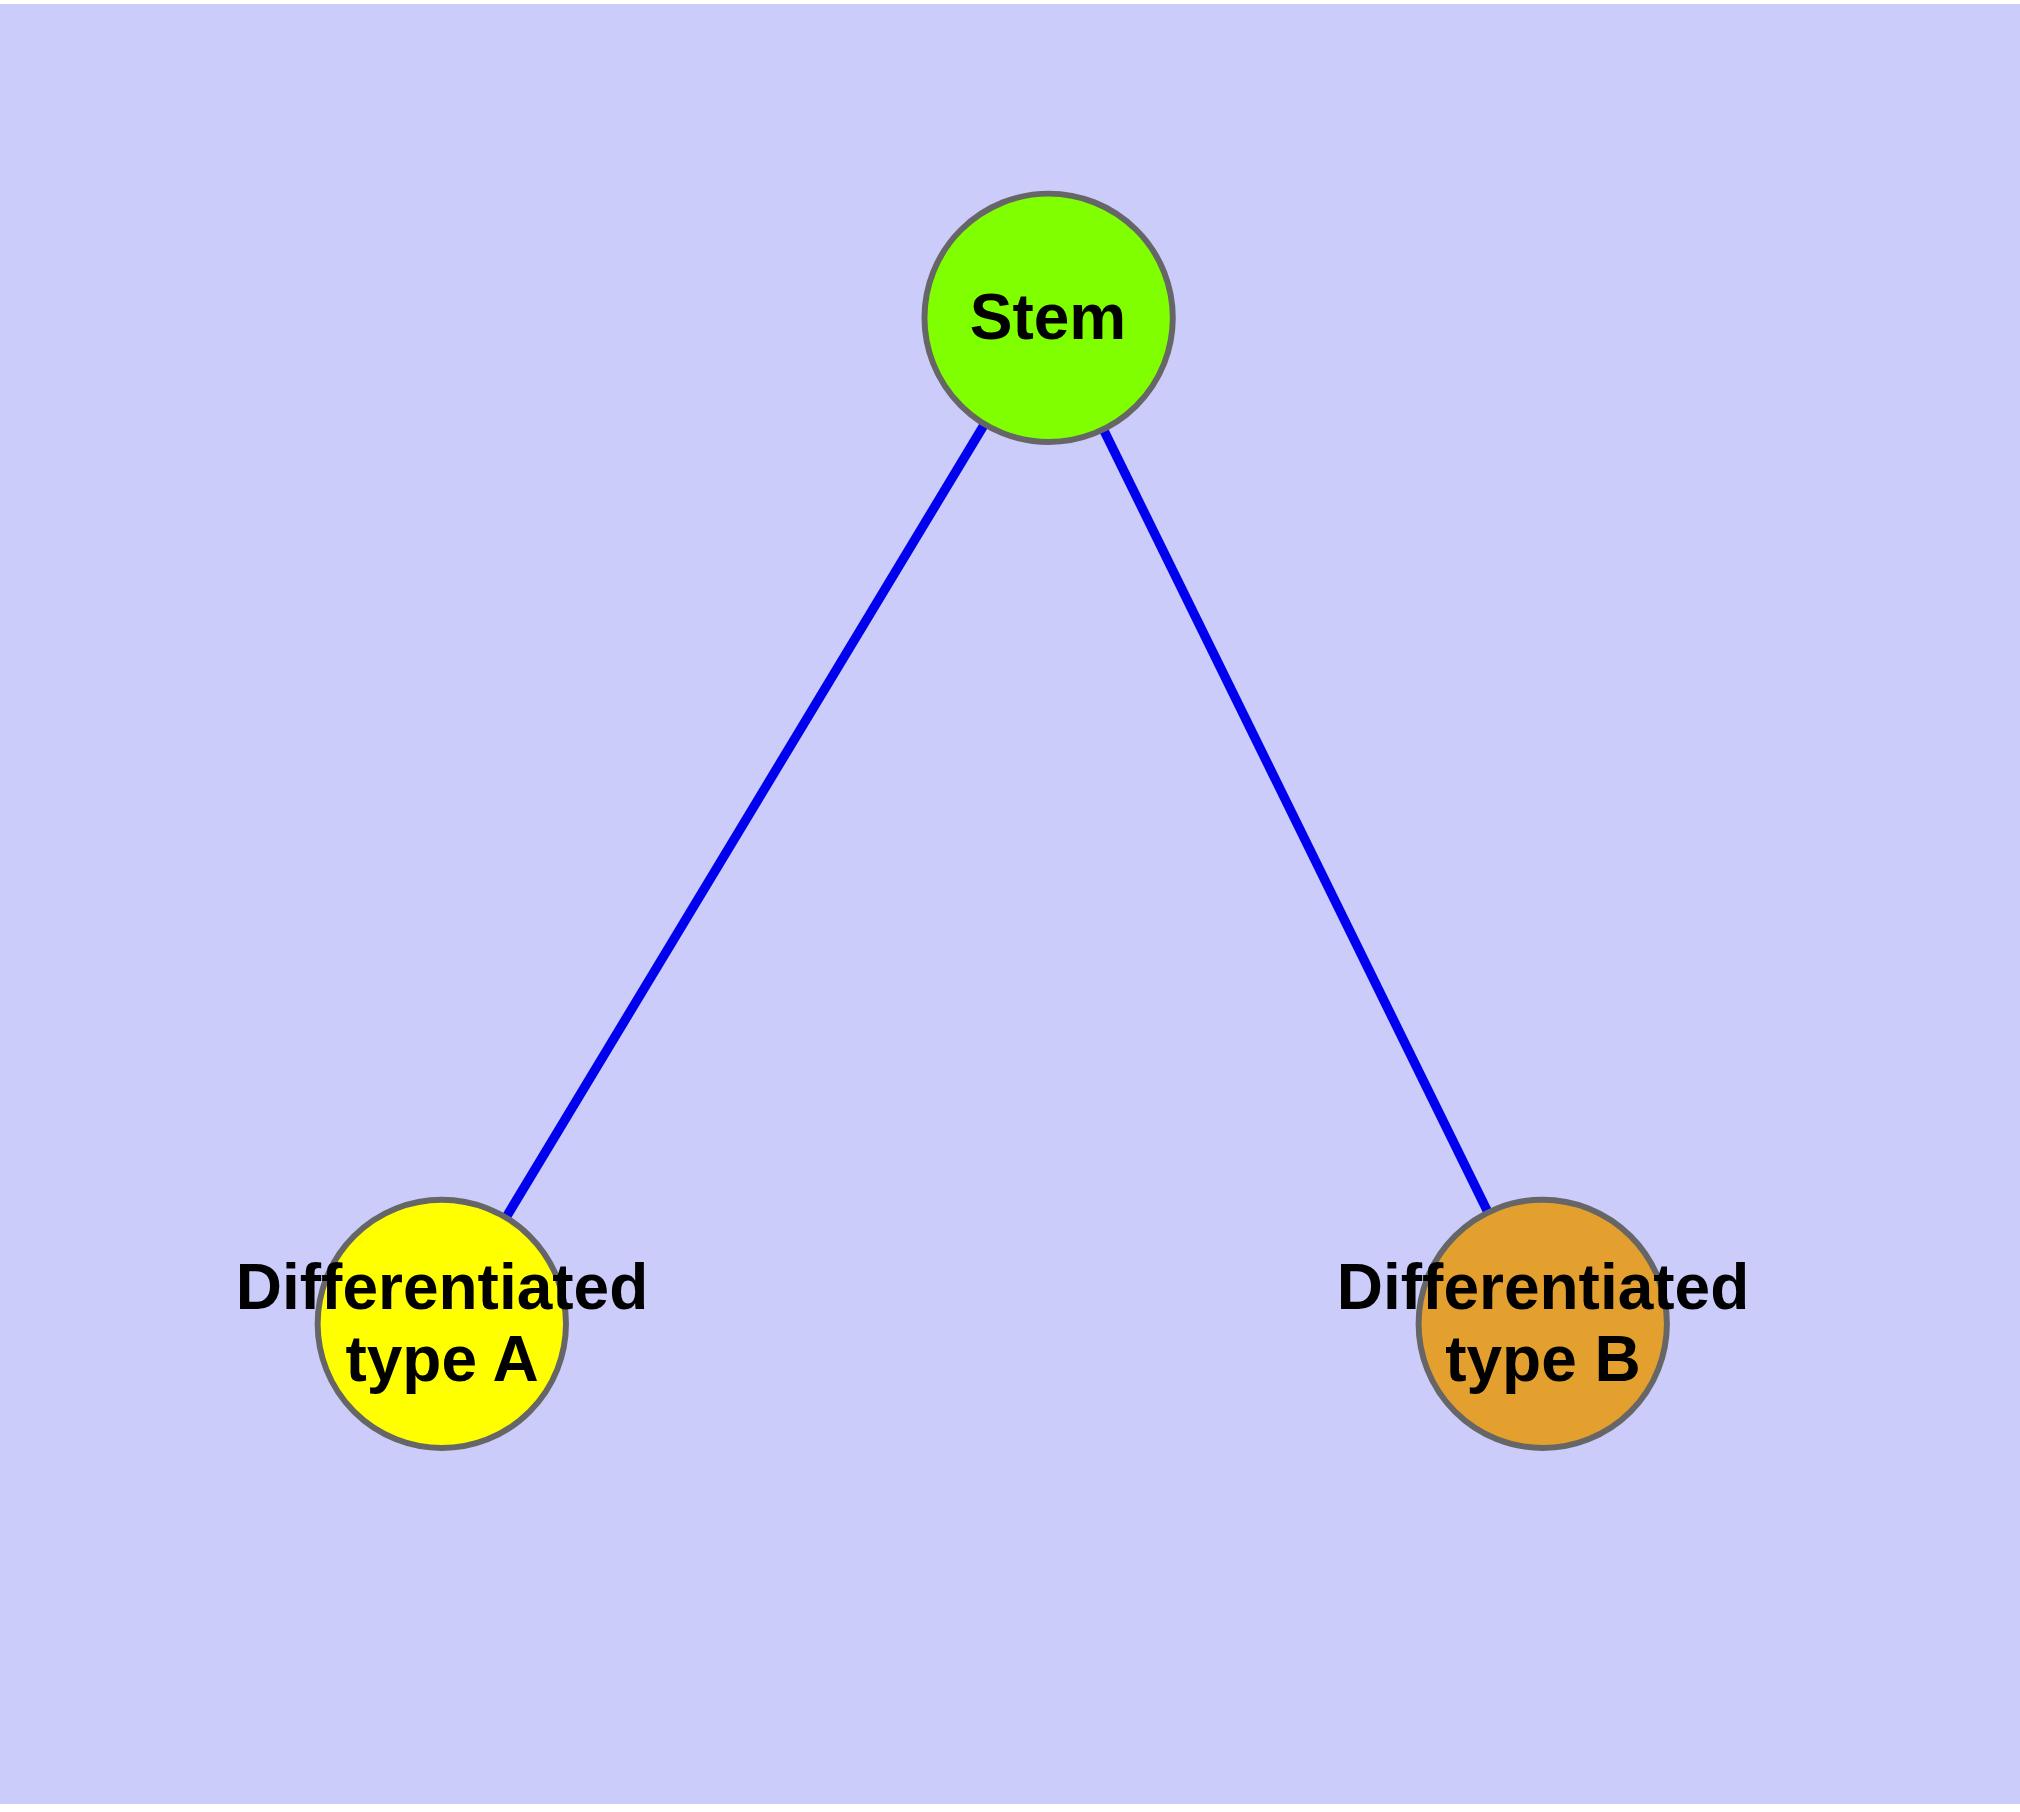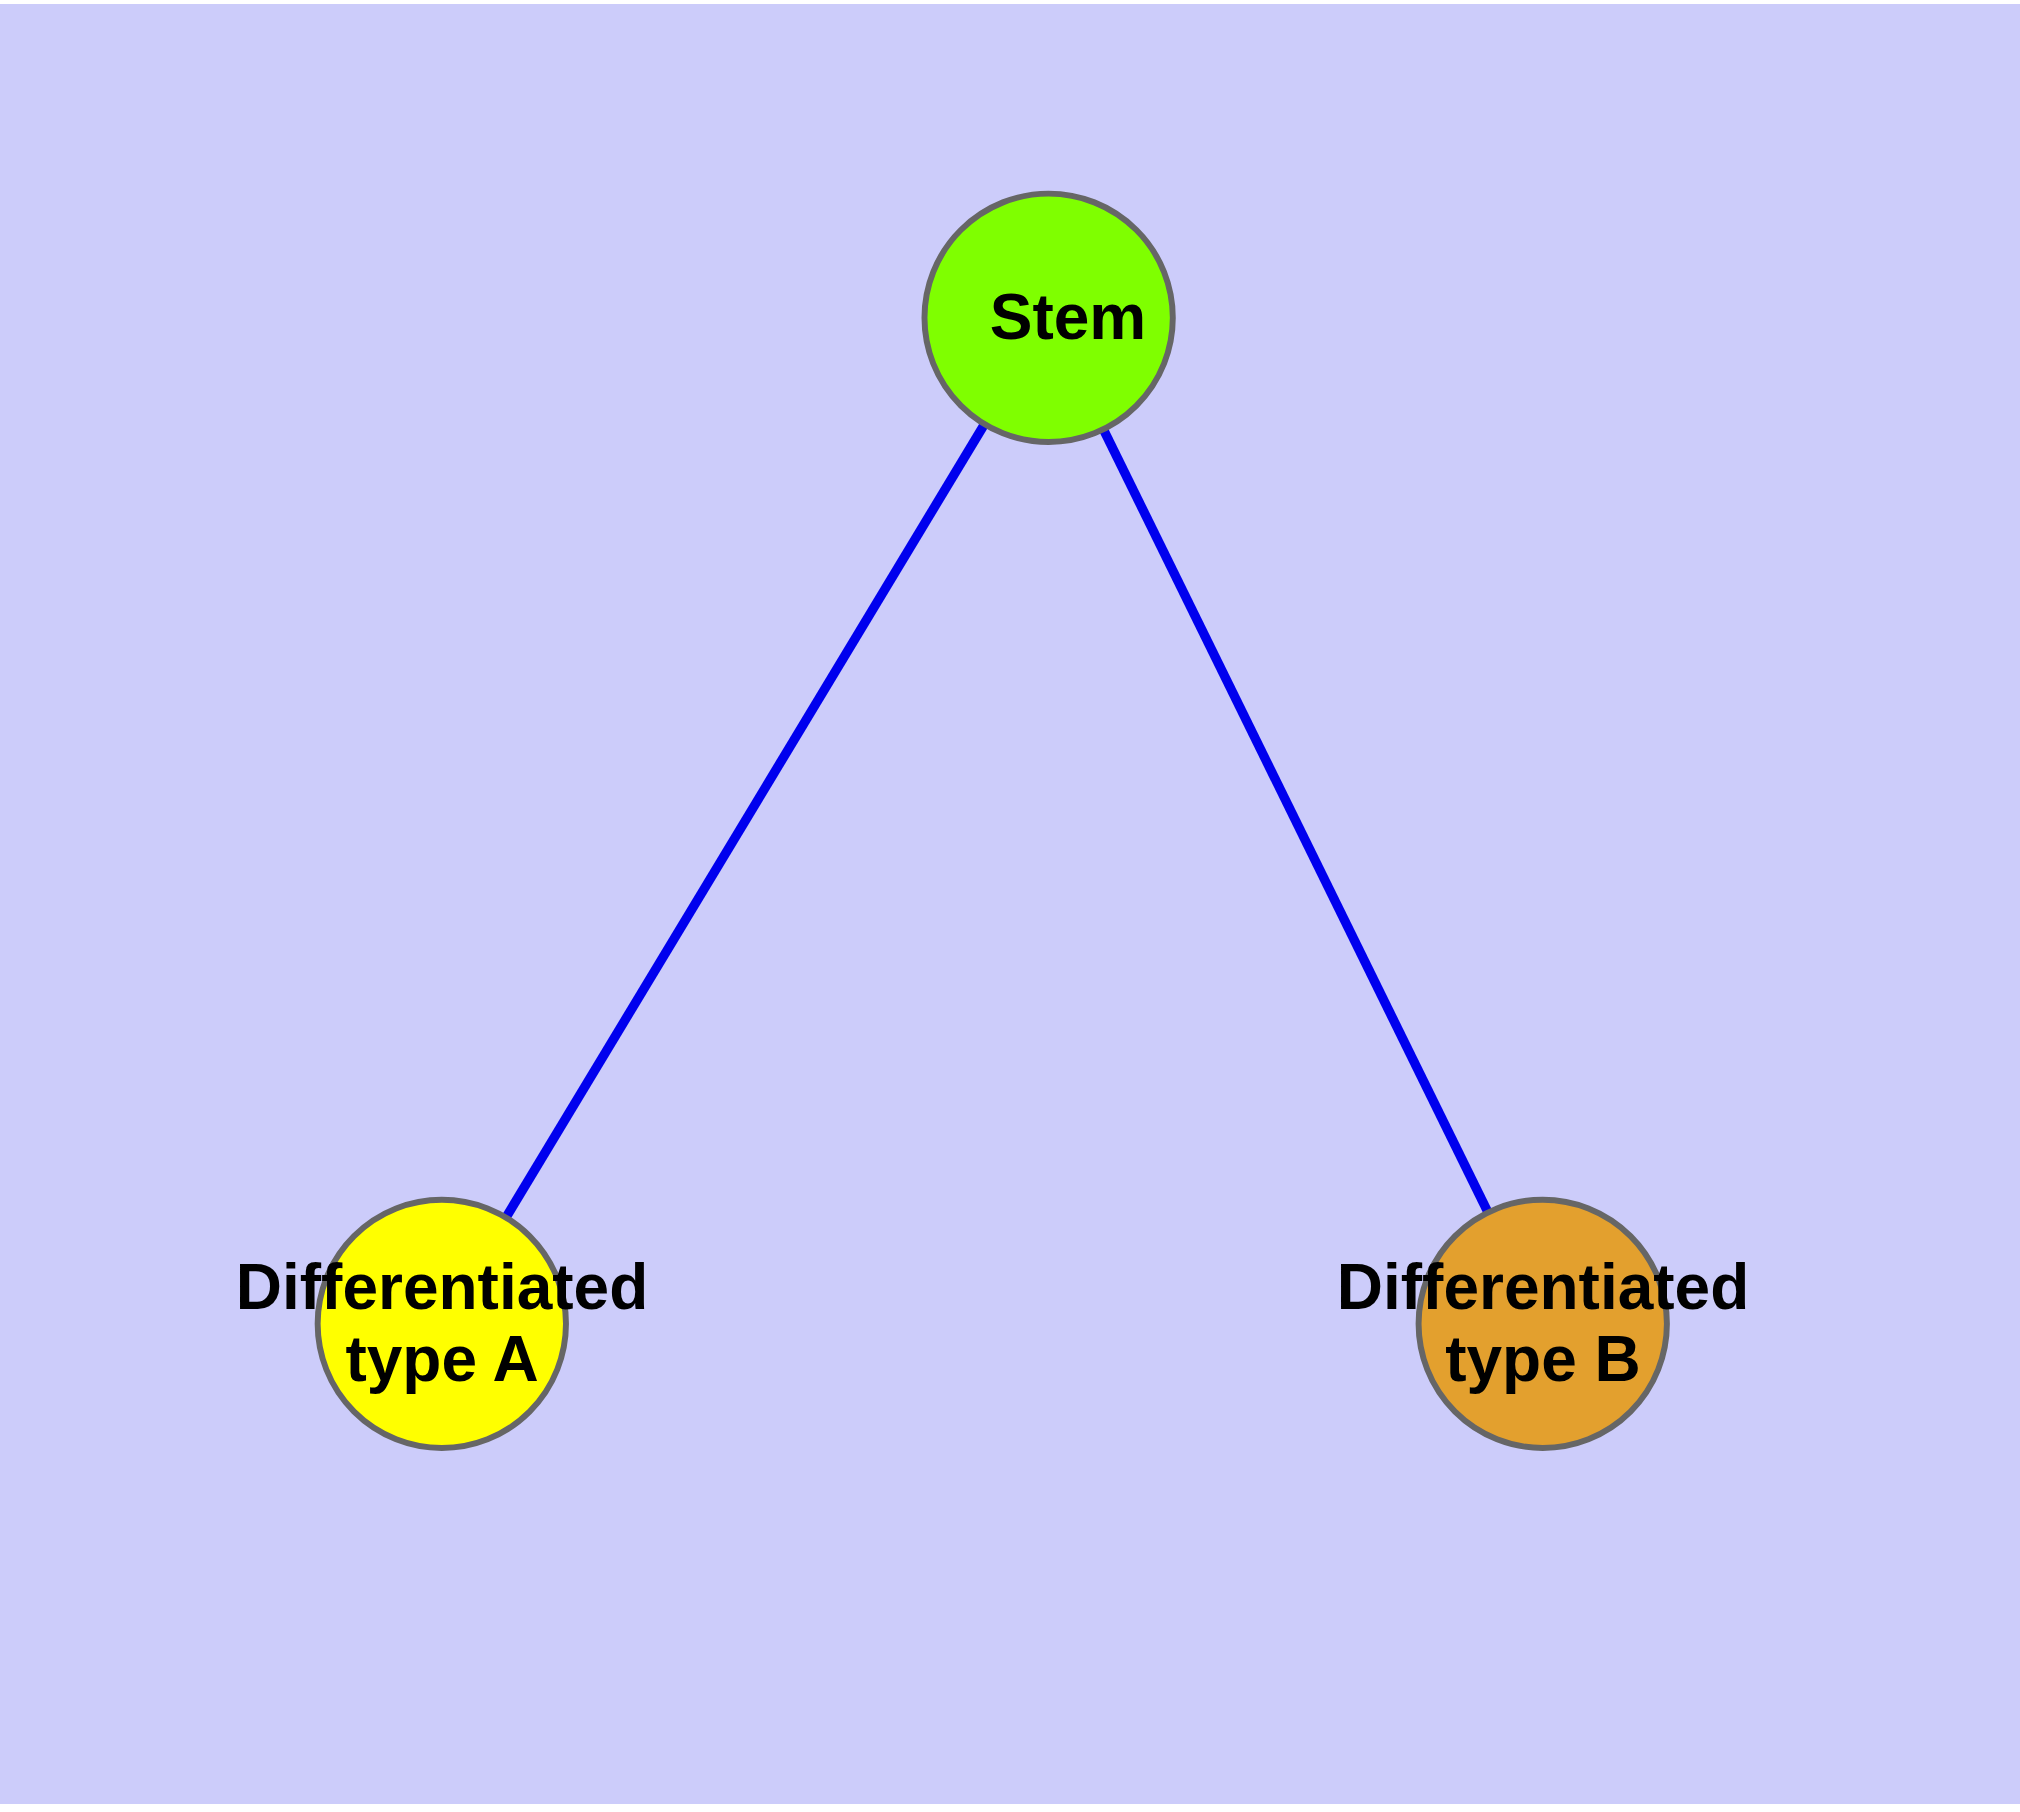--- a/index.html
+++ b/index.html
@@ -60,20 +60,20 @@
         <line x1="1237" y1="375" x2="1820" y2="1562" stroke="#0000ee" stroke-width="11" stroke-linecap="butt"></line>
       </g>
     <g id="node-layer">
         <circle cx="1237" cy="375" r="146.5" fill="#7fff00" stroke="#666666" stroke-width="7"></circle>
         <circle cx="521" cy="1562" r="146.5" fill="#ffff00" stroke="#666666" stroke-width="7"></circle>
         <circle cx="1820" cy="1562" r="146.5" fill="#e3a02e" stroke="#666666" stroke-width="7"></circle>
       </g>
   </svg>
 
   <div id="label-layer">
-      <div class="node-label big" style="left: 1048px; top: 318px; font-size: 64px; margin-left: 20px;">Stem</div>
+      <div class="node-label big" style="left: 1048px; top: 318px; font-size: 64px;">Stem</div>
       <div class="node-label big" style="left: 442px; top: 1324px; font-size: 64px;">Differentiated
 type A</div>
       <div class="node-label big" style="left: 1543px; top: 1324px; font-size: 64px;">Differentiated
 type B</div>
     </div>
 </div>
 
 
 </body></html>

